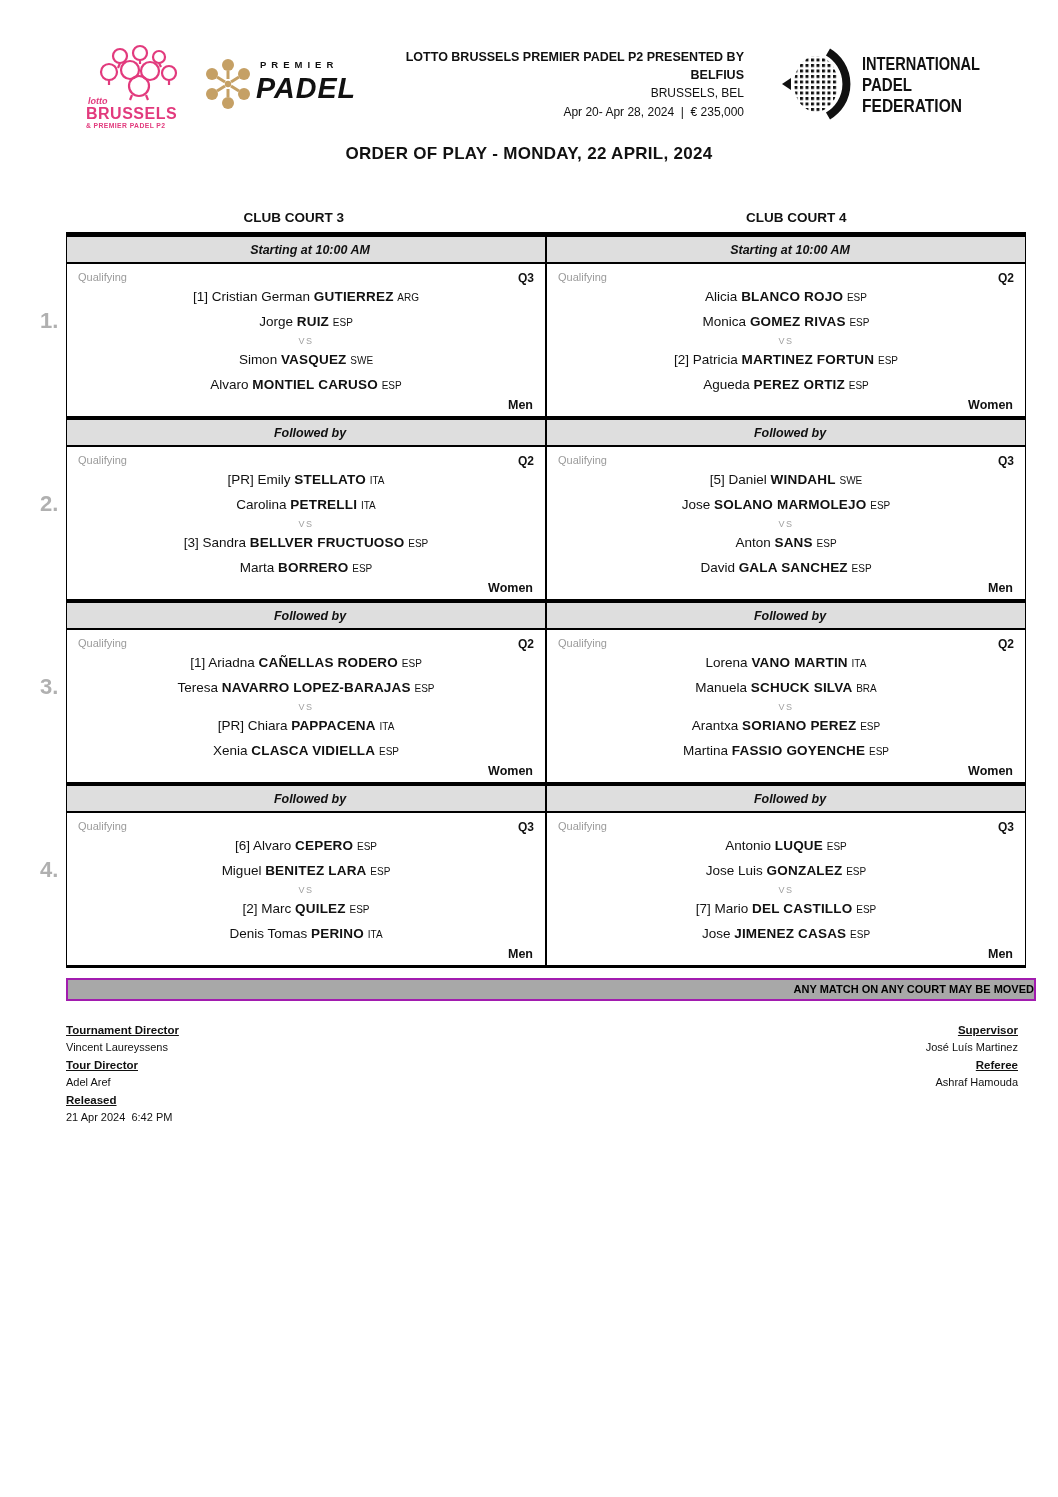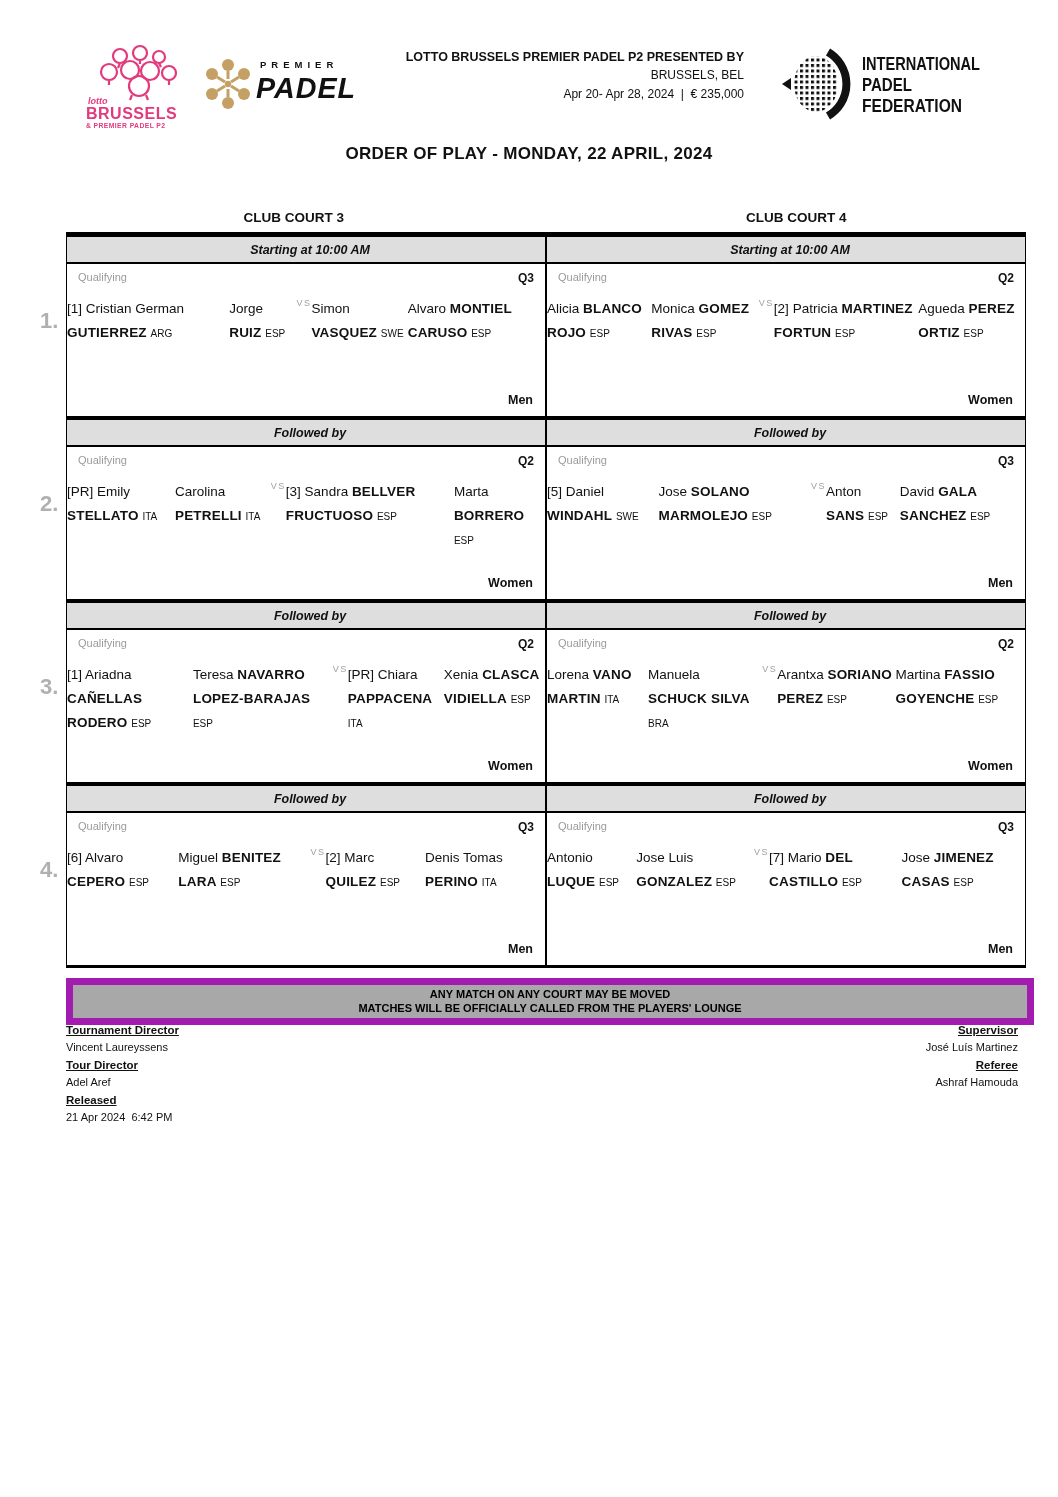--- a/index.html
+++ b/index.html
@@ -36,37 +36,37 @@
     background:#dedede; }
   .section-header-row > div { flex:1; text-align:center; font-weight:bold; font-style:italic;
     font-size:12.5px; padding:6px 0 5px 8px; }
   .section-header-row > div.cell-left { border-right:2px solid #000; }
   .match-row { display:flex; height:152px; }
   .match-cell { flex:1; display:flex; flex-direction:column; }
   .match-cell.cell-left { border-right:2px solid #000; }
   .cell-head { display:flex; justify-content:space-between; padding:7px 11px 0 11px; }
   .cell-head .stage { color:#9b9b9b; font-size:11px; }
   .cell-head .round { font-weight:bold; font-size:12px;margin-left:36px; }
-  .teams { flex:1; display:flex; flex-direction:row; justify-content:center; text-align:left;margin-top:12px; }
+  .teams { flex:1; display:flex; flex-direction:column; justify-content:center; text-align:center; }
   .player-line { font-size:13.5px; line-height:24px; }
   .player-line .seed { font-weight:normal; }
   .player-line .last { font-weight:bold; letter-spacing:0.2px; }
   .player-line .country { font-size:10px; }
   .vs-line { font-size:9px; color:#a0a0a0; letter-spacing:1.5px; line-height:13px; }
   .cell-cat { text-align:right; font-weight:bold; font-size:12.5px; padding:0 12px 9px 0; }
 
   
   .row-num { position:absolute; left:40px; width:26px; text-align:left;
     color:#b0b0b0; font-size:22px; font-weight:bold; }
   .row-num.n1 { top:308px; } .row-num.n2 { top:491px; }
   .row-num.n3 { top:674px; } .row-num.n4 { top:857px; }
 
   
   .notice { position:absolute; left:66px; top:978px; width:954px;
-    background:#a8a8a8; border:7px solid #a21caf; text-align:center; padding:2px 0 3px 0; }
+    background:#a8a8a8; border:2px solid #a21caf; text-align:right; padding:2px 0 3px 12px; }
   .notice div { font-weight:bold; font-size:11px; line-height:14px; color:#000; }
 
   
   .officials { position:absolute; left:66px; top:1021px; width:952px;
     display:flex; justify-content:space-between; }
   .officials-col.right { text-align:right;margin-left:36px; }
   .official-label { font-weight:bold; font-size:11.5px; text-decoration:underline;
     line-height:17px; margin-top:1px; }
   .official-value { font-size:11px; line-height:17px; }
 </style>
@@ -117,20 +117,21 @@
         <circle cx="14" cy="22" r="6"></circle>
           <line x1="19" y1="25" x2="27" y2="30" stroke="#c5a065" stroke-width="3"></line>
       </g>
       <text x="62" y="16" font-size="9.5" font-weight="bold" letter-spacing="5" fill="#111">PREMIER</text>
       <text x="58" y="46" font-size="30" font-weight="bold" font-style="italic" letter-spacing="1" fill="#111" textLength="100" lengthAdjust="spacingAndGlyphs">PADEL</text>
     </svg>
   </div>
 
   <div class="tour-head">
     <div class="t1">LOTTO BRUSSELS PREMIER PADEL P2 PRESENTED BY</div>
+    <div class="t2">BELFIUS</div>
     <div class="t3">BRUSSELS, BEL</div>
     <div class="t4 prewrap">Apr 20- Apr 28, 2024  |  € 235,000</div>
   </div>
 
   <div class="ipf-logo">
     <svg width="235" height="88" viewBox="0 0 235 88">
       <defs>
         <pattern id="ipfdots" width="5.5" height="5.5" patternUnits="userSpaceOnUse">
           <rect width="3" height="3" fill="#111"></rect>
         </pattern>
@@ -297,21 +298,20 @@
           <div class="player-line"><span class="seed"></span> <span class="first">Jose</span> <span class="last">JIMENEZ CASAS</span> <span class="country">ESP</span></div>
         </div>
         <div class="cell-cat">Men</div>
       </div>
     </div>
 
   </div>
 
   <div class="notice">
     <div>ANY MATCH ON ANY COURT MAY BE MOVED</div>
-    <div>MATCHES WILL BE OFFICIALLY CALLED FROM THE PLAYERS' LOUNGE</div>
   </div>
 
   <div class="officials">
     <div class="officials-col left">
       <div class="official-label">Tournament Director</div>
       <div class="official-value">Vincent Laureyssens</div>
       <div class="official-label">Tour Director</div>
       <div class="official-value">Adel Aref</div>
       <div class="official-label">Released</div>
       <div class="official-value prewrap">21 Apr 2024  6:42 PM</div>

